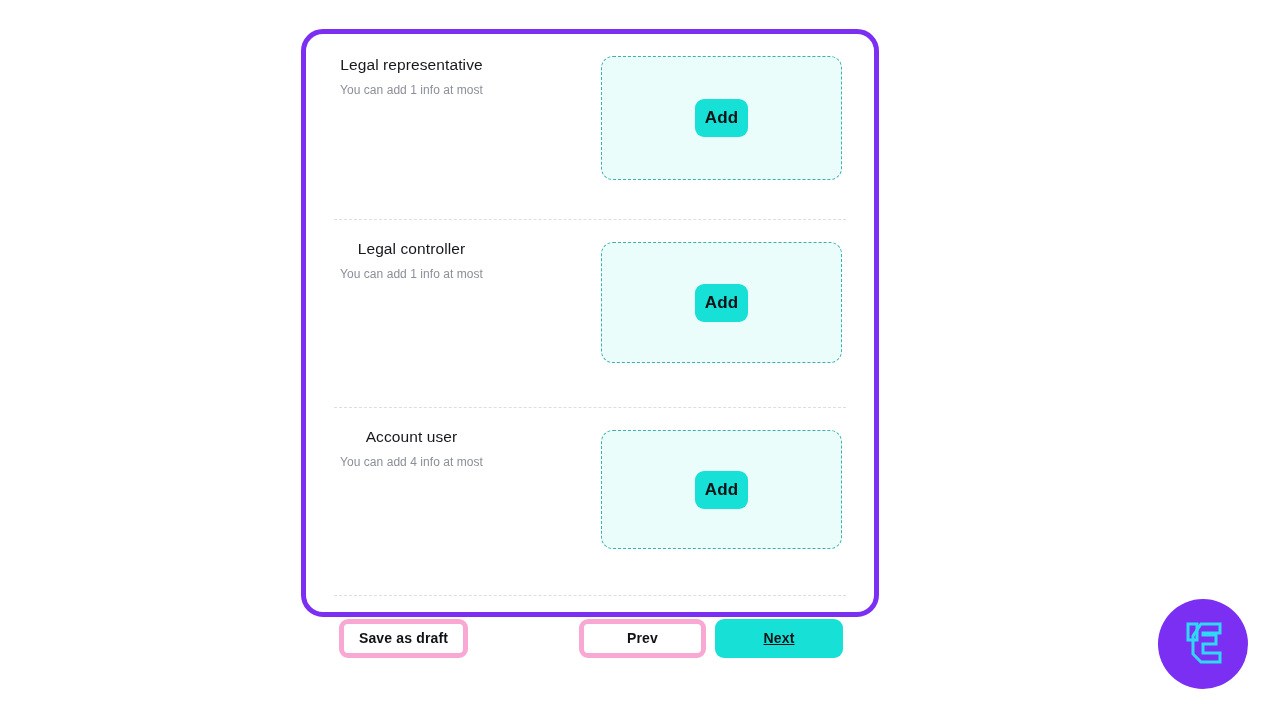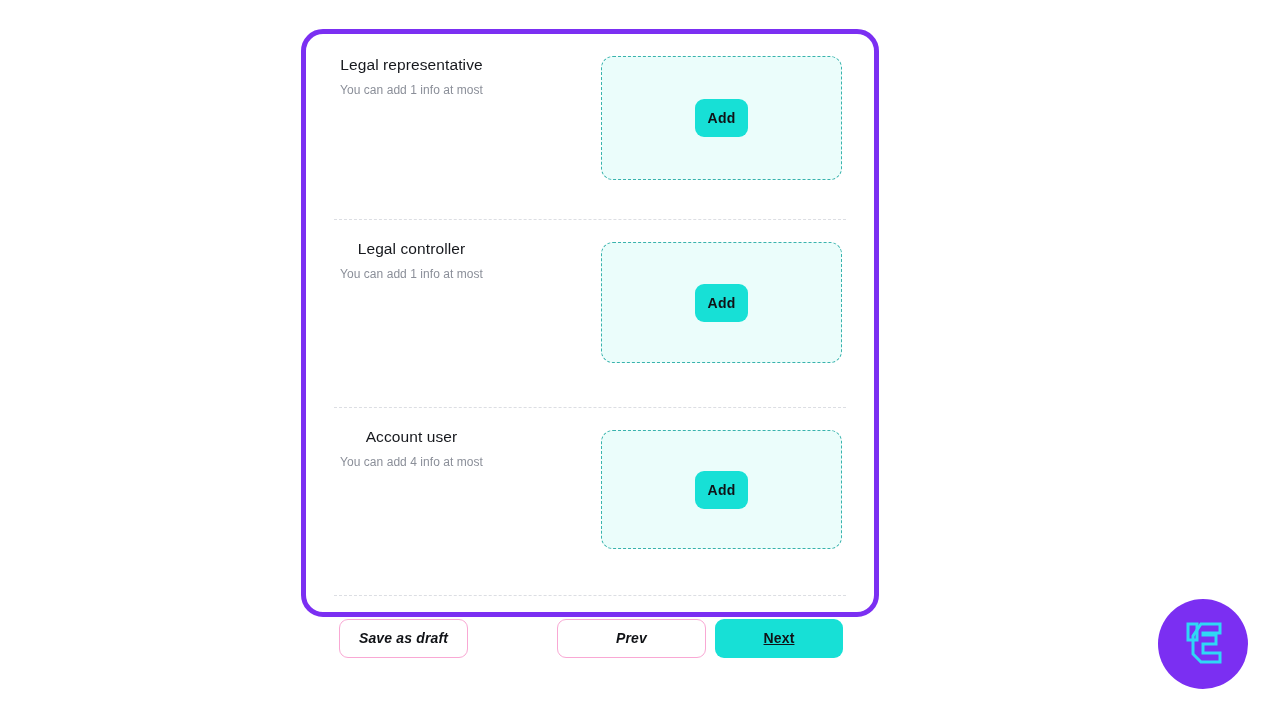--- a/index.html
+++ b/index.html
@@ -87,21 +87,21 @@
   .section.s3 .add-area { height: 119px; margin-top: 4px; }
 
   .add-button {
     width: 53px;
     height: 38px;
     background: #17e0d6;
     border: none;
     border-radius: 9px;
     color: #101216;
     font-family: "Liberation Sans", sans-serif;
-    font-size: 14px;
+    font-size: 17px;
     font-weight: bold;
     letter-spacing: 0.2px;
     cursor: pointer;
     padding: 0;
   }
 
   
   .footer {
     position: relative;
     height: 84px;
@@ -119,31 +119,30 @@
     font-weight: bold;
     letter-spacing: 0.15px;
     cursor: pointer;
     display: inline-flex;
     align-items: center;
     justify-content: center;
     padding: 0;
   }
   .btn-outline {
     background: #ffffff;
-    border: 1px solid #f9a8d4;
+    border: 5px solid #f9a8d4;
     color: #101216;
-    font-style: italic;
   }
   .btn-primary {
     background: #17e0d6;
     border: none;
     color: #101216;
   }
   .btn-save  { width: 129px; }
-  .btn-prev  { width: 149px; margin-left: auto; }
+  .btn-prev  { width: 127px; margin-left: auto; }
   .btn-next  { width: 128px; margin-left: 9px; text-decoration: underline; }
 
   
   .brand-logo {
     position: absolute;
     left: 1158px;
     top: 599px;
     width: 90px;
     height: 90px;
     border-radius: 50%;

